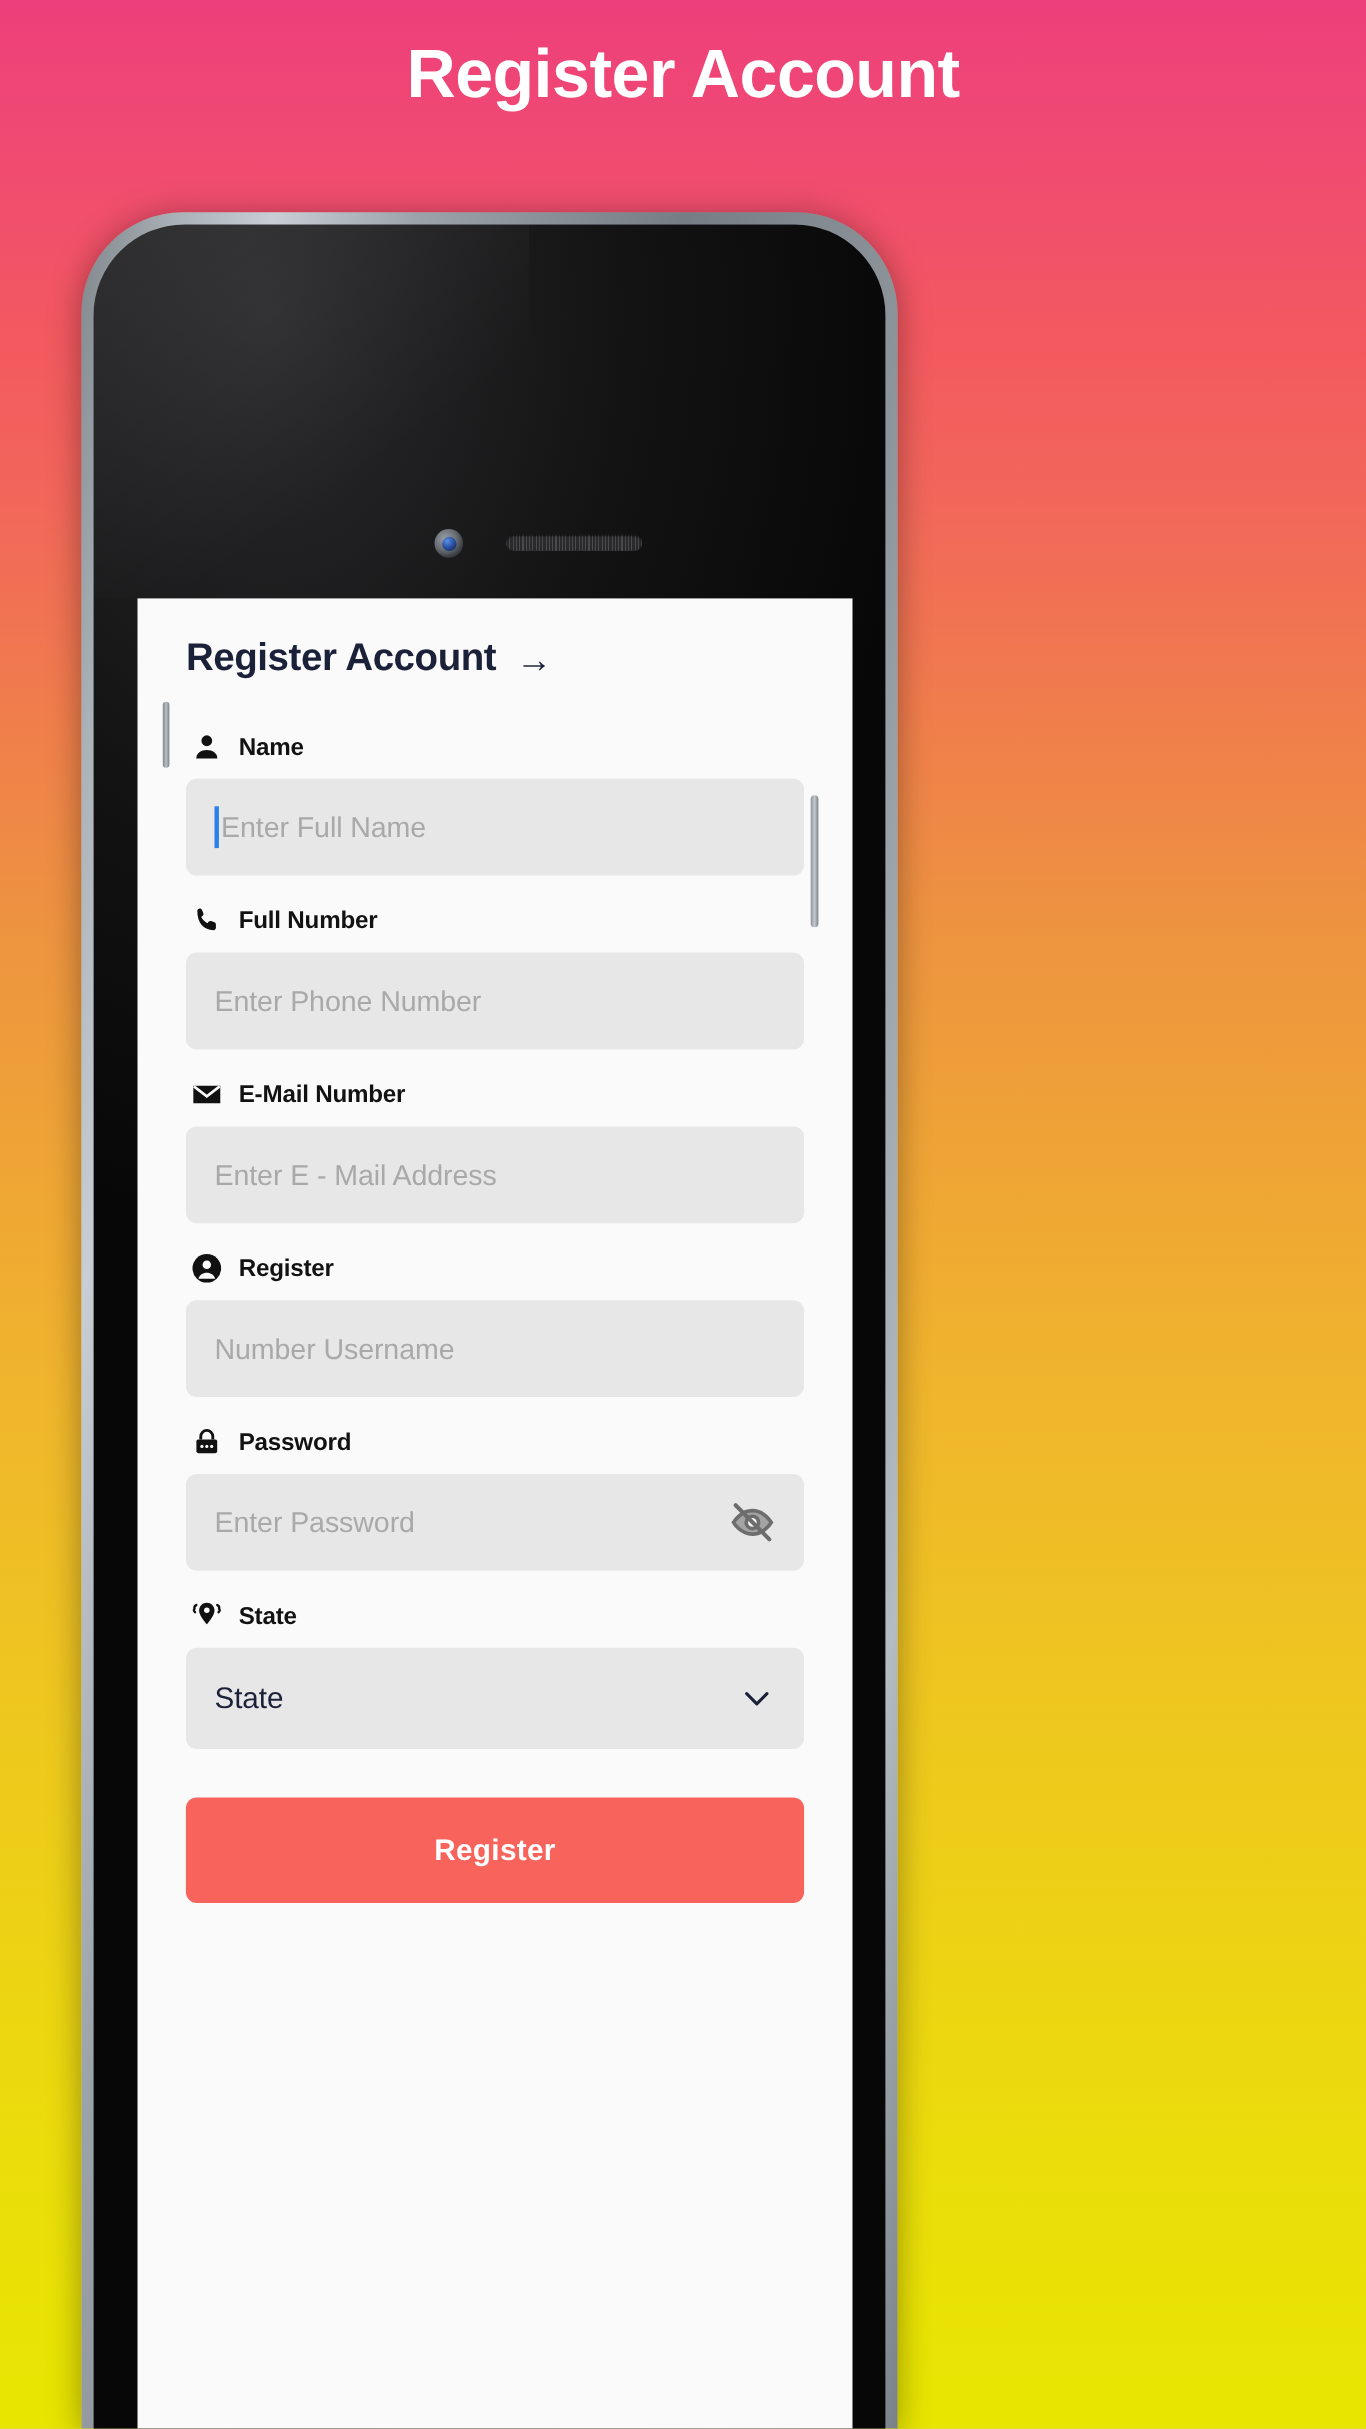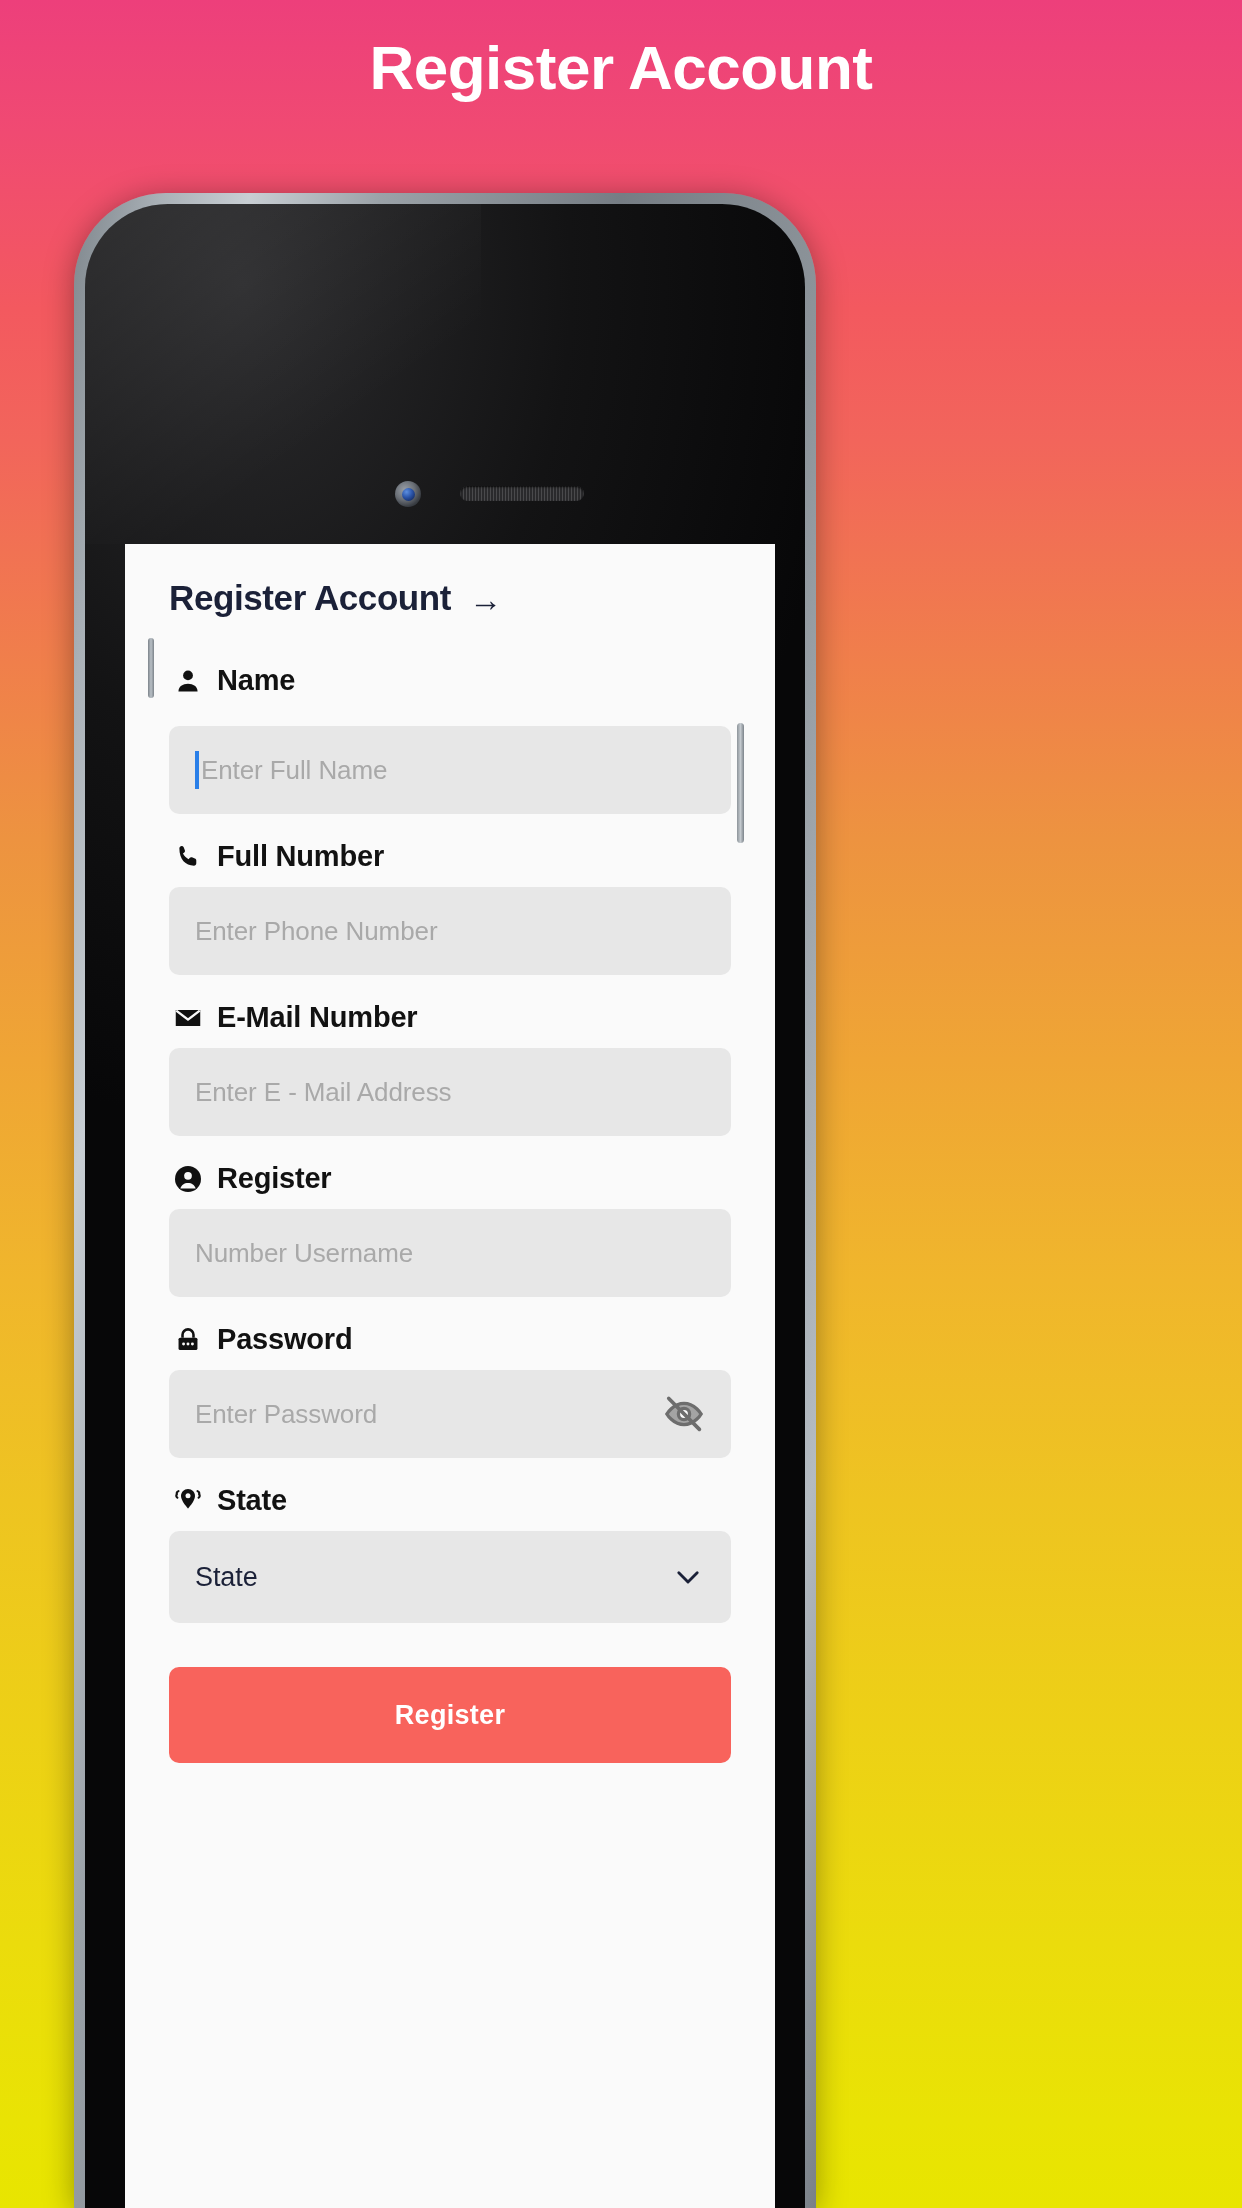--- a/index.html
+++ b/index.html
@@ -188,36 +188,36 @@
   .field-icon {
     width: 30px;
     height: 30px;
     display: flex;
     align-items: center;
     justify-content: center;
     flex: 0 0 30px;
   }
   .field-icon svg { display: block; }
   .field-label {
-    font-size: 29px;
+    font-size: 22px;
     font-weight: bold;
     color: #121212;
     letter-spacing: -0.2px;
   }
 
   .input-box {
     position: relative;
     height: 88px;
     background: #e7e7e7;
     border-radius: 10px;
     display: flex;
     align-items: center;
     padding: 0 26px;
   }
-  .input-box.focused { padding-left: 26px; margin-top: 15px; }
+  .input-box.focused { padding-left: 26px; }
 
   .caret {
     width: 4px;
     height: 38px;
     background: #2a7fe8;
     margin-right: 2px;
     flex: 0 0 4px;
   }
 
   .placeholder {

